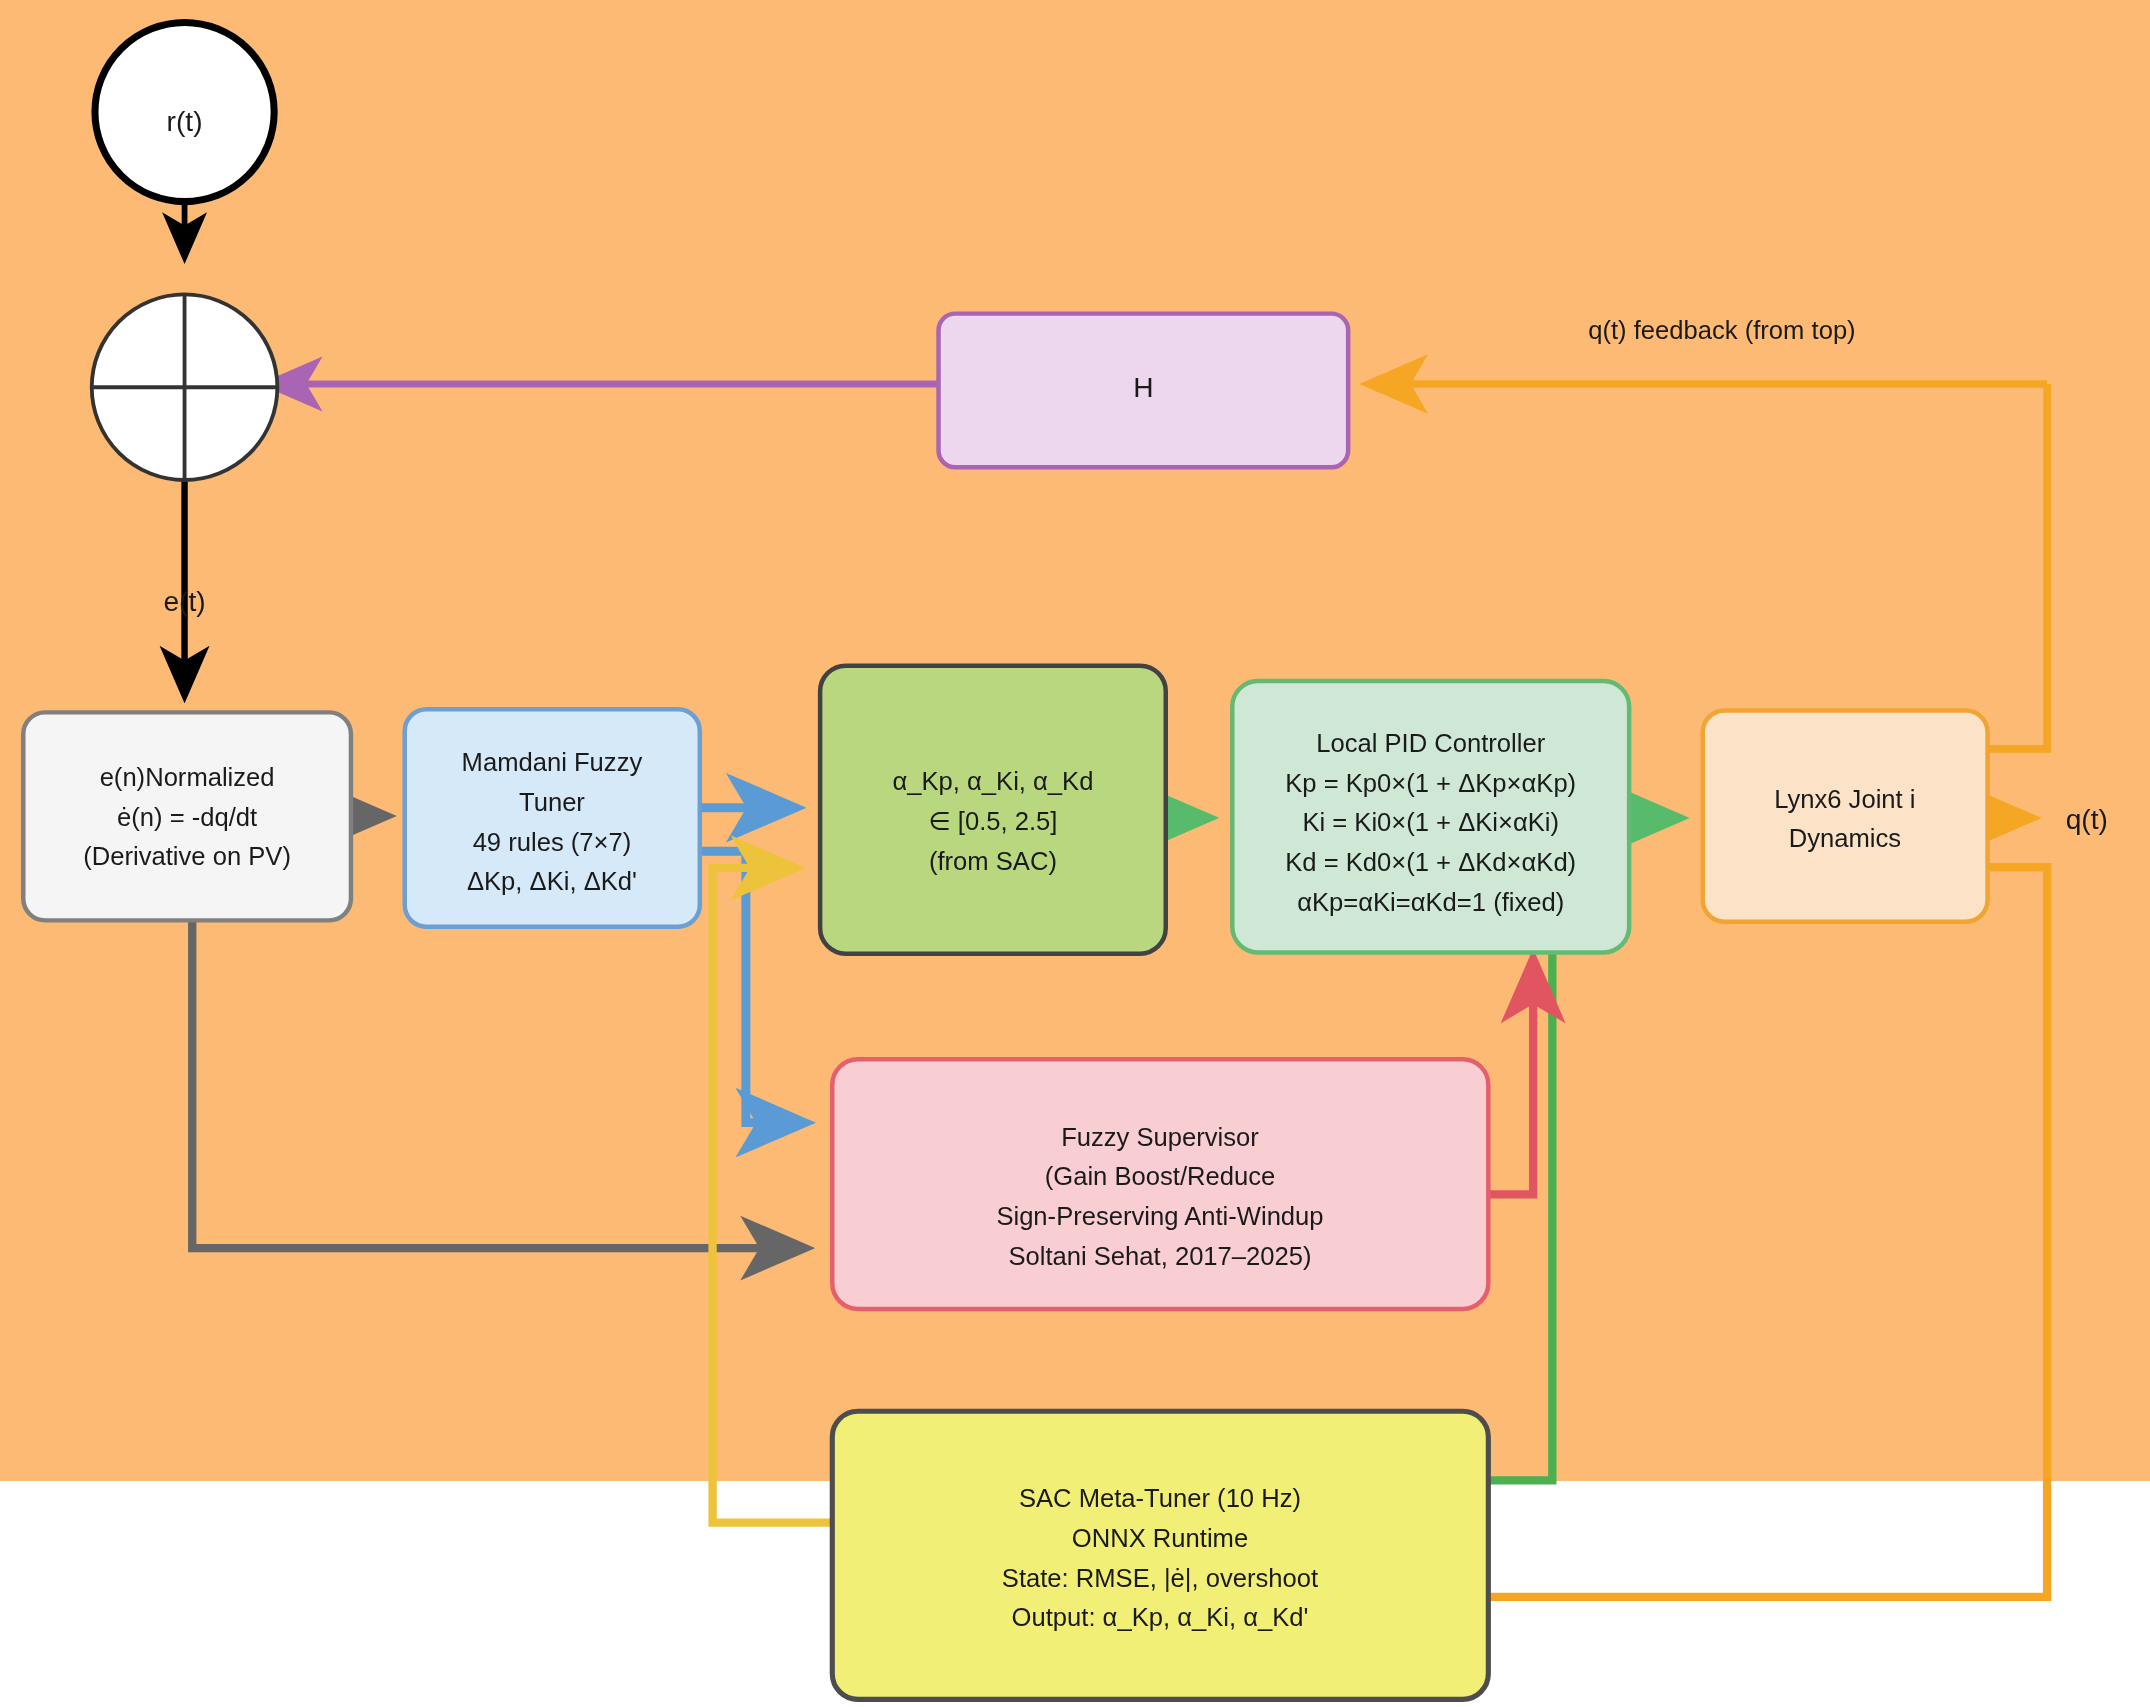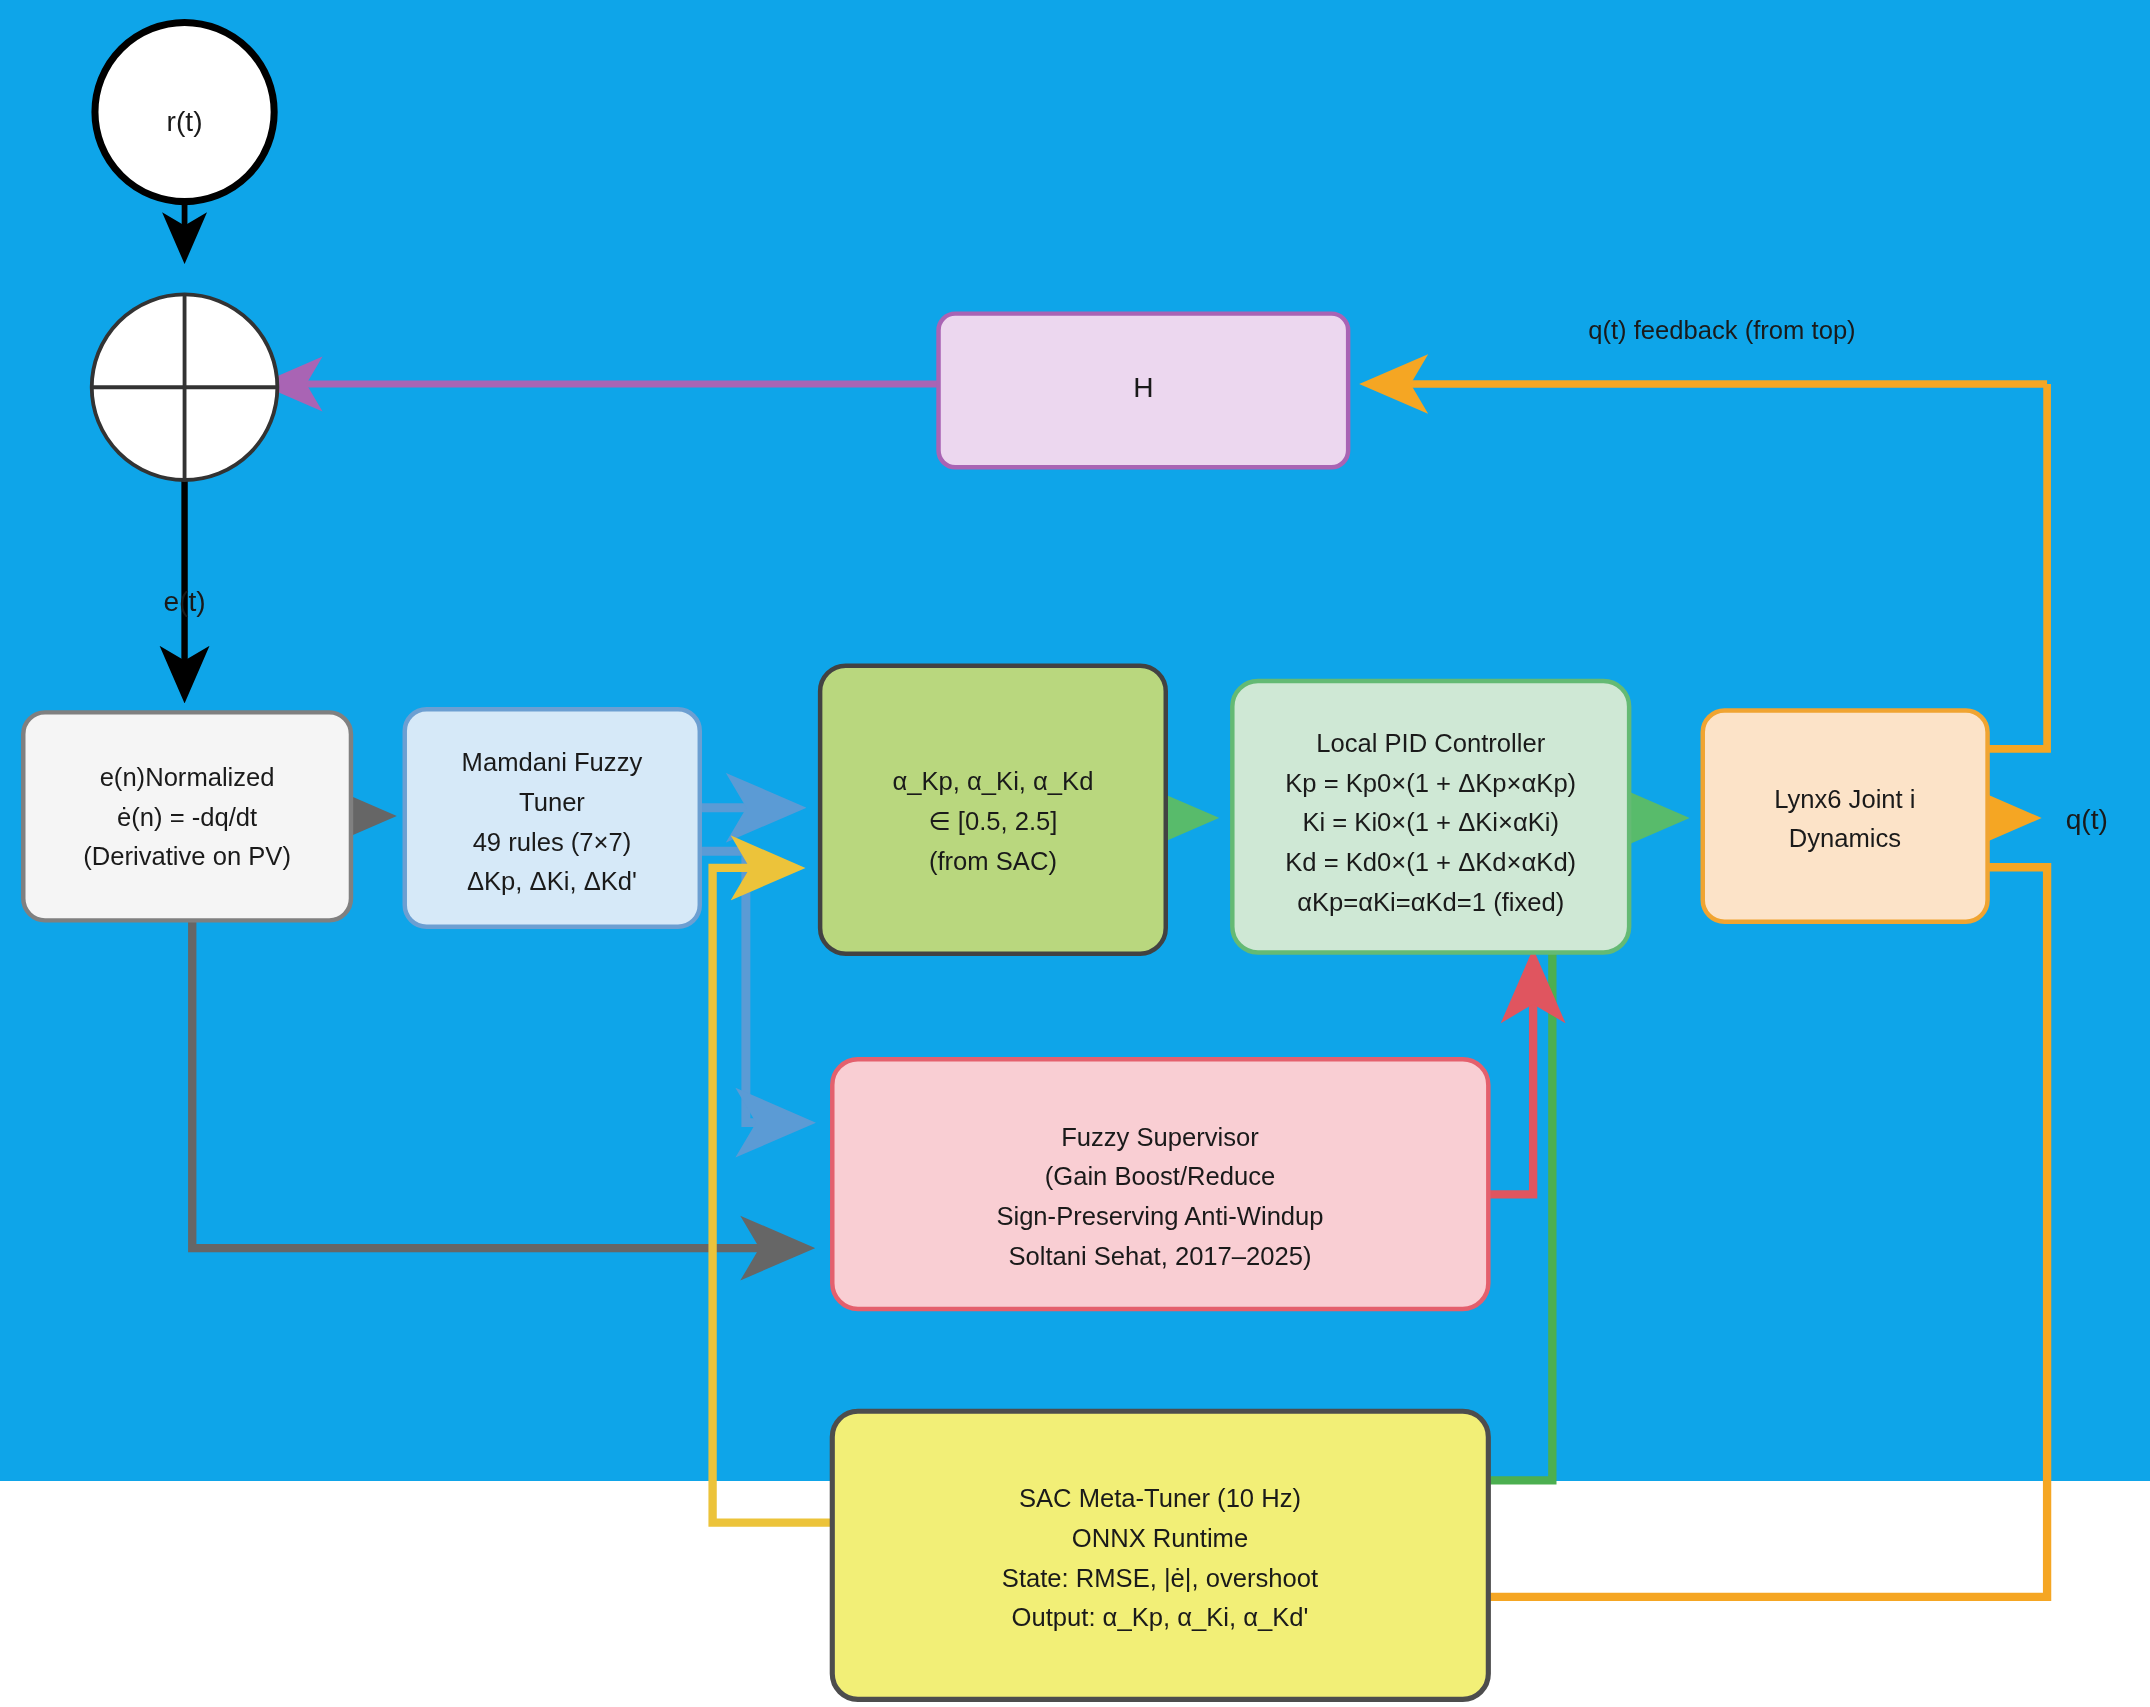--- a/index.html
+++ b/index.html
@@ -1,18 +1,18 @@
 <!DOCTYPE html>
 <html style="font-size:10.2px"><head>
 <meta charset="utf-8">
 <style>
   html,body{margin:0;padding:0;background:#ffffff;}
   body{width:2151px;height:1707px;overflow:hidden;
        font-family:"Liberation Sans","DejaVu Sans",sans-serif;}
-  #stage{position:relative;width:2151px;height:1481px;background:#0ea5e9;}
+  #stage{position:relative;width:2151px;height:1481px;background:#fdba74;}
   svg{display:block;width:2151px;height:1707px;}
   .bxtext{font-family:"Liberation Sans","DejaVu Sans",sans-serif;font-size:40px;fill:#1a1a1a;}
   .lbl{font-family:"Liberation Sans","DejaVu Sans",sans-serif;font-size:40px;fill:#1a1a1a;}
   .bigtext{font-family:"Liberation Sans","DejaVu Sans",sans-serif;font-size:44px;fill:#1a1a1a;}
 </style>
 </head>
 <body>
 
 <div id="stage">
 <svg viewBox="0 0 3360 2667" xmlns="http://www.w3.org/2000/svg">

